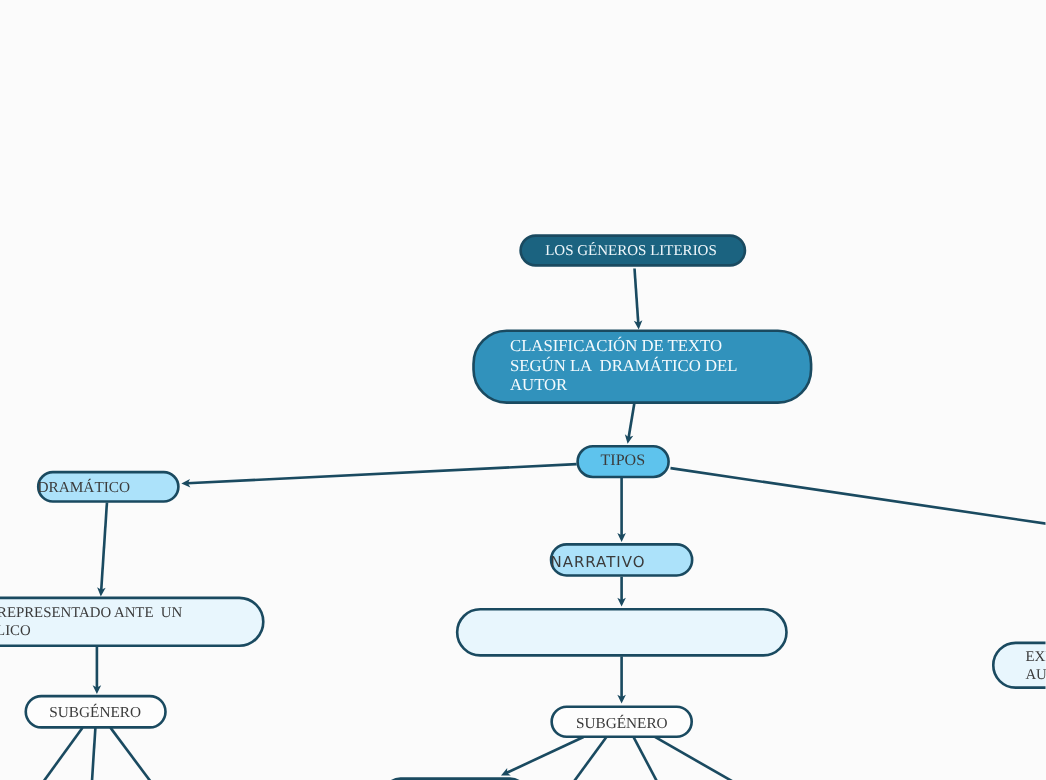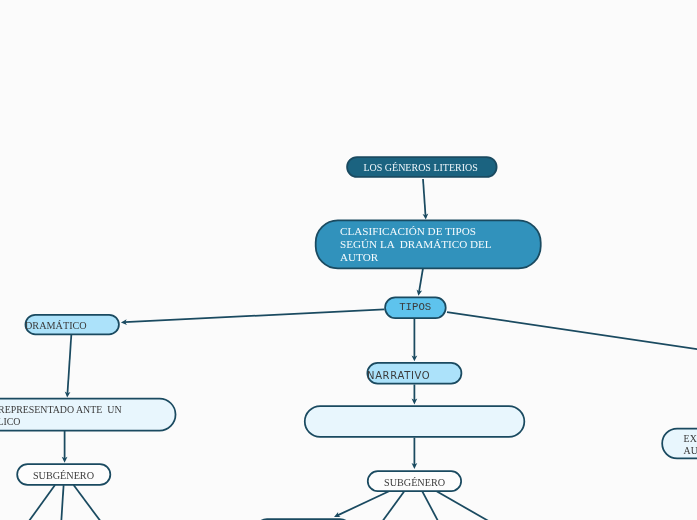--- a/index.html
+++ b/index.html
@@ -90,25 +90,25 @@
         <rect x="17.175" y="464.075" width="93.15" height="20.85" rx="10.425" ry="10.425" fill="#fdfdfd" stroke="#1a4a60" stroke-width="1.75"></rect>
         <rect x="367.775" y="471.175" width="93.35" height="19.95" rx="9.975" ry="9.975" fill="#fdfdfd" stroke="#1a4a60" stroke-width="1.75"></rect>
         <rect x="255.875" y="519.075" width="95.25" height="22.25" rx="11.125" ry="11.125" fill="#fdfdfd" stroke="#1a4a60" stroke-width="1.75"></rect>
       </g>
   </svg>
   <div id="labels">
       <div class="node-label f-serif" style="left: 346.2px; top: 156.2px; width: 151.3px; height: 21.6px; color: rgb(238, 246, 250); font-size: 10px; line-height: 12px; align-items: center; transform: translateY(1.2px); margin-left: -1px;">
         <div class="text-line">LOS GÉNEROS LITERIOS</div>
       </div>
       <div class="node-label f-serif" style="left: 314.8px; top: 219.6px; width: 226.8px; height: 49.7px; color: rgb(244, 250, 253); font-size: 11.15px; line-height: 13.05px; align-items: flex-start; padding-left: 25px; transform: translateY(0.1px);">
-        <div class="text-line">CLASIFICACIÓN DE TIPOS</div>
+        <div class="text-line">CLASIFICACIÓN DE TEXTO</div>
         <div class="text-line">SEGÚN LA  DRAMÁTICO DEL</div>
         <div class="text-line">AUTOR</div>
       </div>
-      <div class="node-label f-serif" style="left: 384.2px; top: 296.6px; width: 62.4px; height: 22.3px; color: rgb(59, 59, 59); font-size: 10.7px; line-height: 12px; align-items: center; transform: translateY(-1px); font-family: Liberation Mono, monospace;">
+      <div class="node-label f-serif" style="left: 384.2px; top: 296.6px; width: 62.4px; height: 22.3px; color: rgb(59, 59, 59); font-size: 10.7px; line-height: 12px; align-items: center; transform: translateY(-1px);">
         <div class="text-line">TIPOS</div>
       </div>
       <div class="node-label f-serif" style="left: 24.6px; top: 313.9px; width: 95.2px; height: 21.3px; color: rgb(59, 59, 59); font-size: 10.2px; line-height: 12px; transform: translateY(1px);">
         <div class="text-line">DRAMÁTICO</div>
       </div>
       <div class="node-label f-sans" style="left: 366.5px; top: 362px; width: 95.8px; height: 22.5px; color: rgb(59, 59, 59); font-size: 10px; line-height: 12px; align-items: flex-start; transform: translateY(2.7px);">
         <div class="text-line">NARRATIVO</div>
       </div>
       <div class="node-label f-serif" style="left: -58.6px; top: 397.7px; width: 235px; height: 33.7px; color: rgb(59, 59, 59); font-size: 9.9px; line-height: 11.6px; align-items: flex-start; padding-left: 22.4px; transform: translateY(0.6px);">
         <div class="text-line">TEXTO REPRESENTADO ANTE  UN</div>

